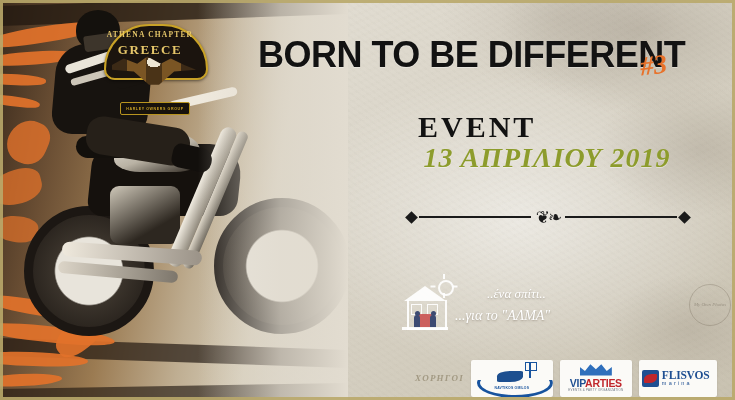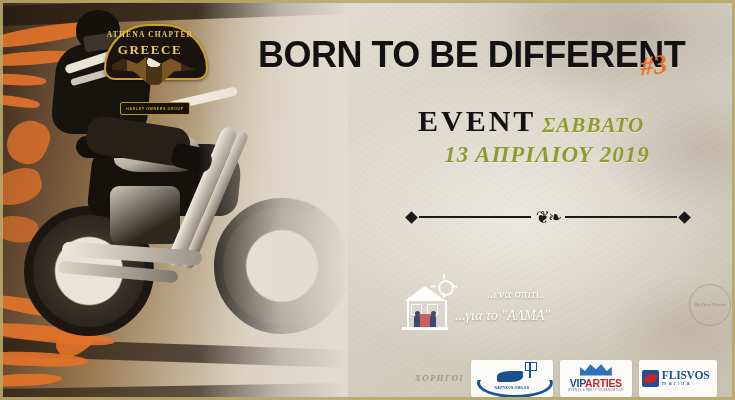--- a/index.html
+++ b/index.html
@@ -133,36 +133,36 @@
     letter-spacing:-.5px;white-space:nowrap;
     text-shadow:0 1px 0 rgba(255,255,255,.35);
   }
   .hash{
     position:absolute;left:640px;top:50px;
     font-family:"Liberation Serif",serif;font-style:italic;font-weight:bold;
     font-size:27px;color:#e8722a;transform:rotate(-7deg);
   }
 
   .ev-line{
-    position:absolute;left:418px;top:104px;width:258px;
-    display:flex;align-items:flex-end;justify-content:flex-start;white-space:nowrap;
+    position:absolute;left:418px;top:110px;width:258px;
+    display:flex;align-items:flex-start;justify-content:flex-start;white-space:nowrap;
   }
   .ev-word{
     font-family:"Liberation Serif",serif;font-weight:bold;
     font-size:30px;color:#121212;letter-spacing:3px;
   }
   .ev-day{
     font-family:"Liberation Serif",serif;font-weight:bold;font-style:italic;
     font-size:21px;color:#8d9c2c;letter-spacing:1px;margin-left:6px;
     text-shadow:0 1px 0 rgba(255,255,255,.4);
   }
   .ev-date{
     position:absolute;left:418px;top:142px;width:258px;text-align:center;
     font-family:"Liberation Serif",serif;font-weight:bold;font-style:italic;
-    font-size:23px;color:#8d9c2c;letter-spacing:1px;white-space:nowrap;
+    font-size:28px;color:#8d9c2c;letter-spacing:1px;white-space:nowrap;
     text-shadow:0 1px 0 rgba(255,255,255,.4);
   }
   .ev-time{
     position:absolute;left:418px;top:174px;width:258px;text-align:center;
     font-family:"Liberation Serif",serif;font-weight:bold;
     font-size:19px;color:#141414;letter-spacing:1px;
   }
 
   .divider{
     position:absolute;left:404px;top:208px;width:288px;height:18px;
@@ -384,21 +384,20 @@
     <div class="hog-ribbon">
       <span>HARLEY OWNERS GROUP</span>
     </div>
   </div>
 
   <div class="title">BORN TO BE DIFFERENT</div>
   <div class="hash">#3</div>
 
   <div class="ev-line">
     <span class="ev-word">EVENT</span>
-    <span class="ev-day">ΣΑΒΒΑΤΟ</span>
   </div>
   <div class="ev-date">13 ΑΠΡΙΛΙΟΥ 2019</div>
 
   <div class="divider">
     <span class="div-dia"></span>
     <span class="div-line"></span>
     <span class="div-orn">❦❧</span>
     <span class="div-line"></span>
     <span class="div-dia"></span>
   </div>

